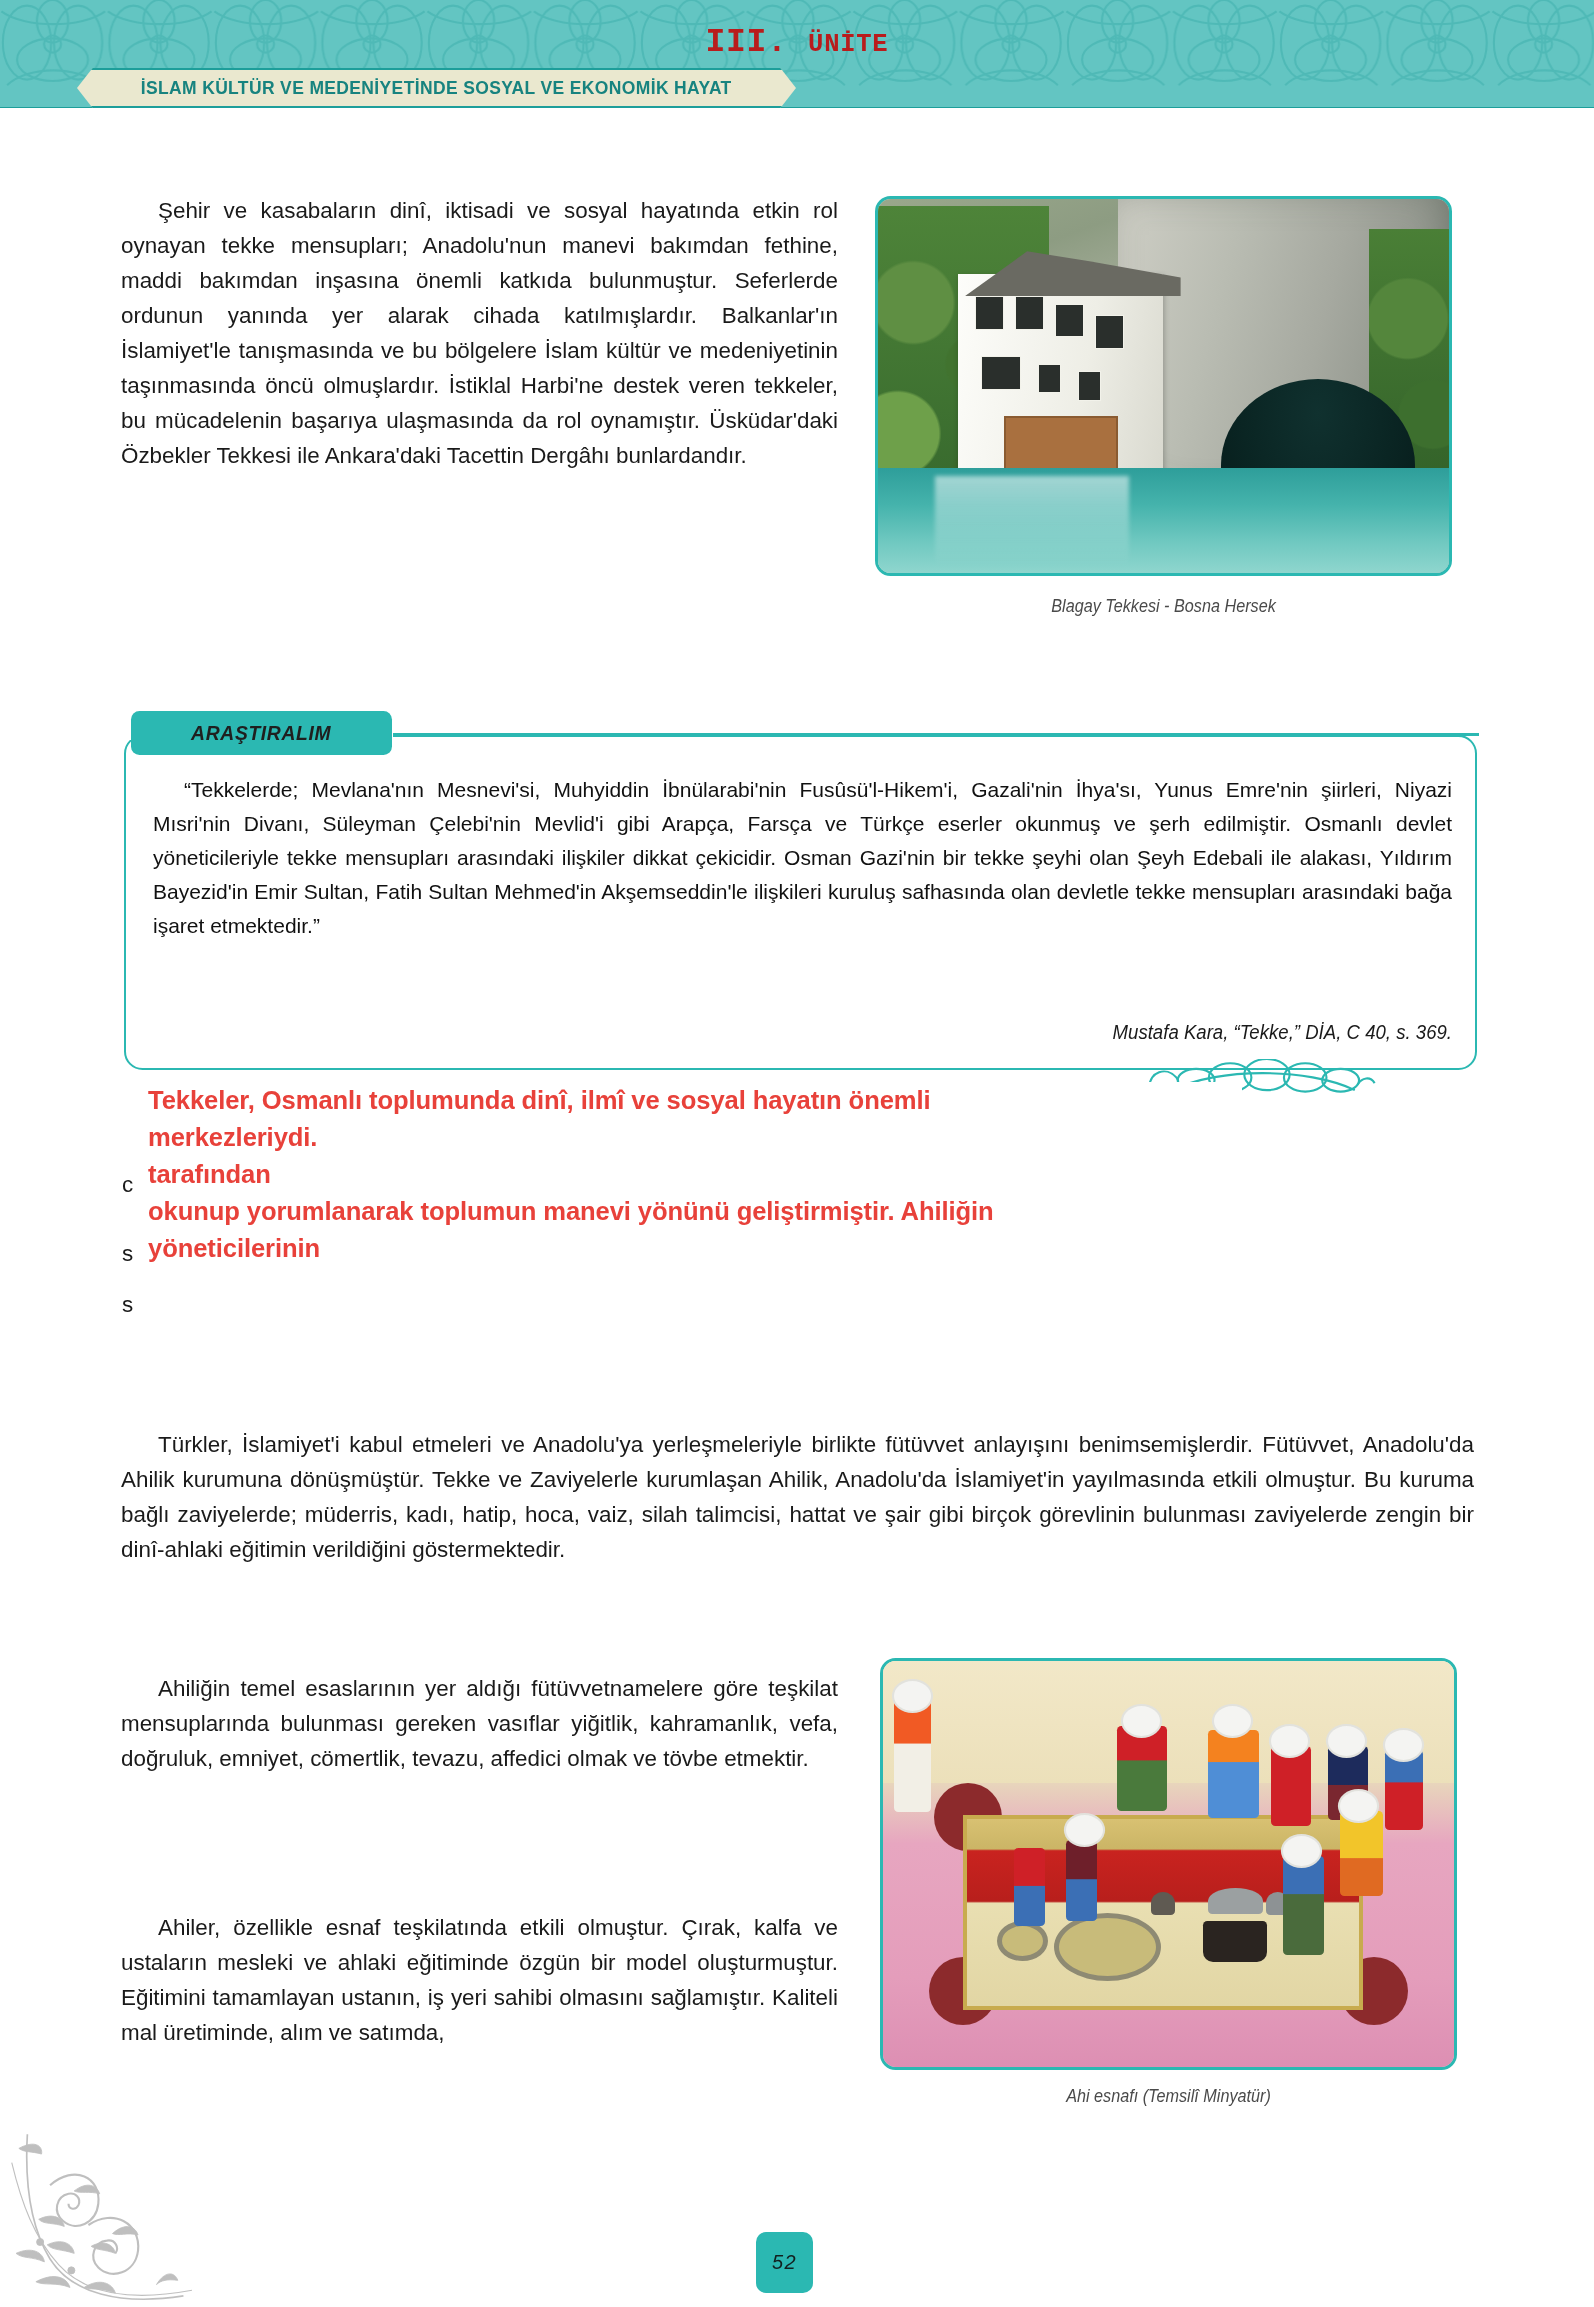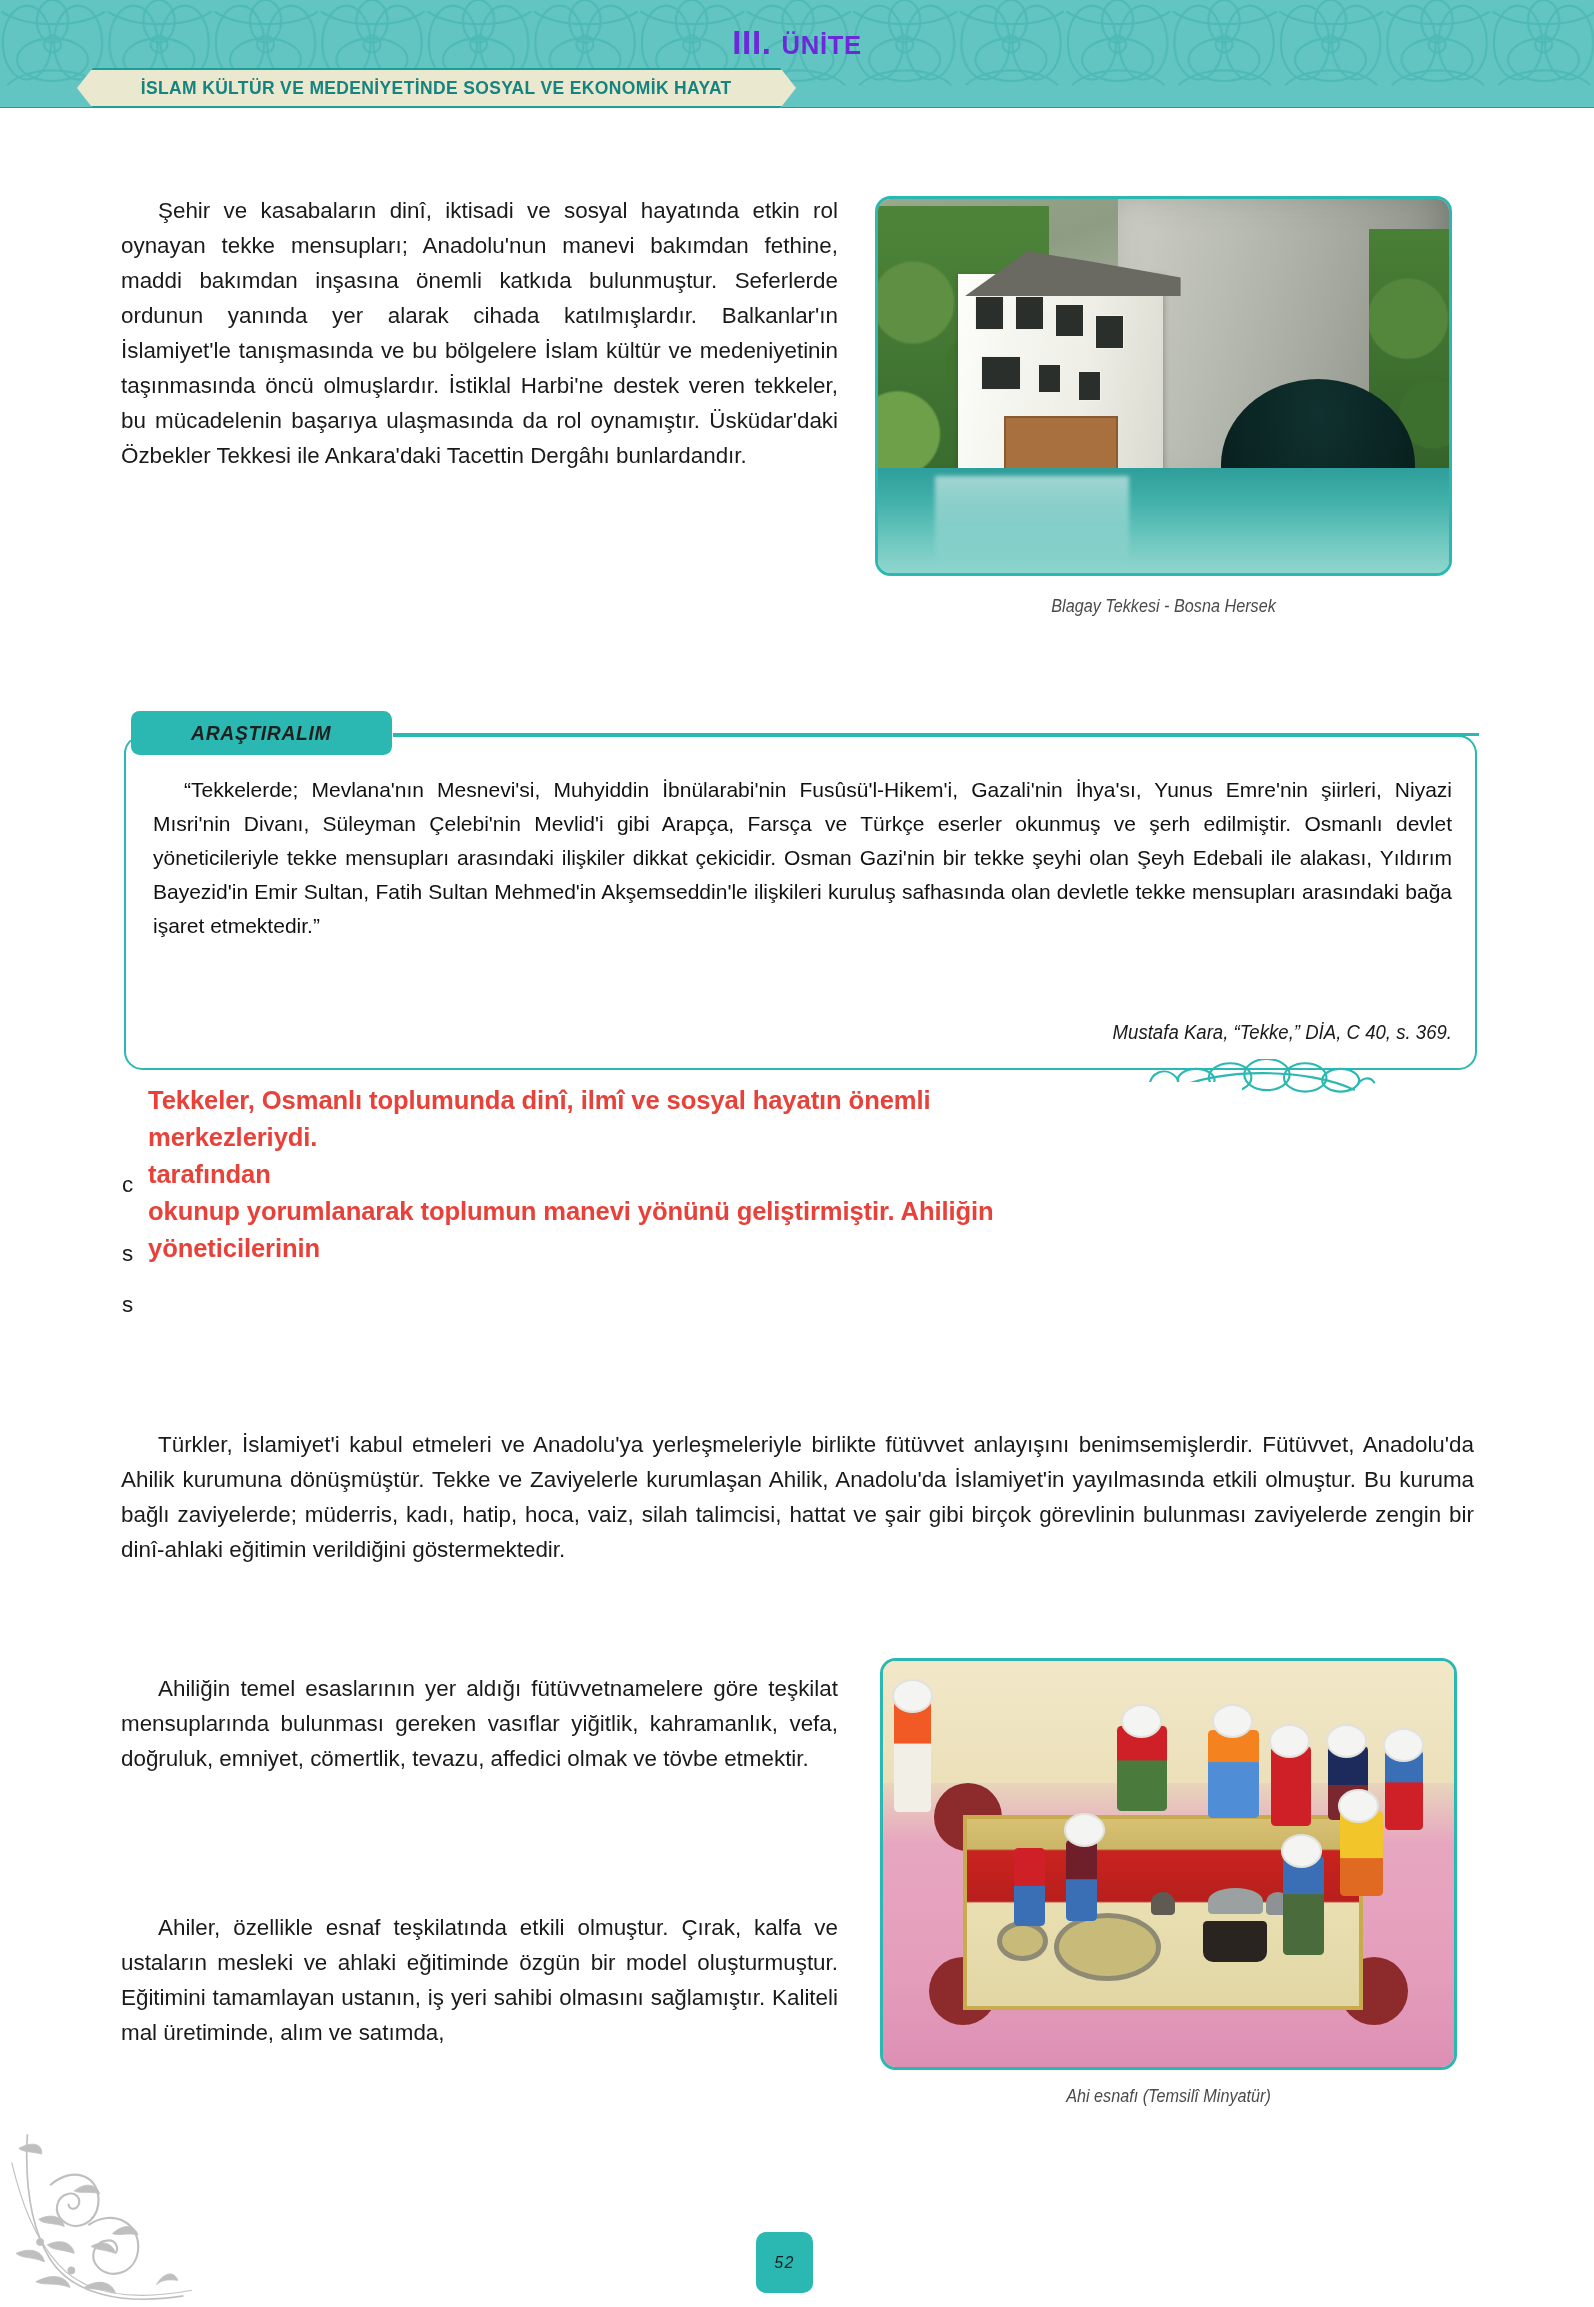--- a/index.html
+++ b/index.html
@@ -35,22 +35,22 @@
     position: absolute;
     left: 0; top: 107px;
     width: 1594px; height: 3.6px;
     background: #1d9e9a;
   }
   .unit-number {
     position: absolute;
     left: 0; top: 24px;
     width: 1594px;
     text-align: center;
-    color: #6d28d9;
-    font-family: Liberation Sans, sans-serif;
+    color: #b91c1c;
+    font-family: Liberation Mono, monospace;
     font-weight: bold;
     font-size: 33px;
     letter-spacing: 0.7px;
     z-index: 4;
   }
   .unit-number .small { font-size: 25.6px; }
 
   .unit-title-ribbon {
     position: absolute;
     left: 77px; top: 68px;
@@ -285,21 +285,21 @@
     left: 756px; top: 2232px;
     width: 57px; height: 61px;
     background: #2bb8b2;
     border-radius: 10px;
     display: flex;
     align-items: center;
     justify-content: center;
   }
   .page-num span {
     color: #12201f;
-    font-size: 16px;
+    font-size: 20px;
     font-style: italic;
     letter-spacing: 1.4px;
   }
 
   
   .corner-orn {
     position: absolute;
     left: 5.7px; top: 2120px;
     width: 213px; height: 188px;
     opacity: 0.85;

